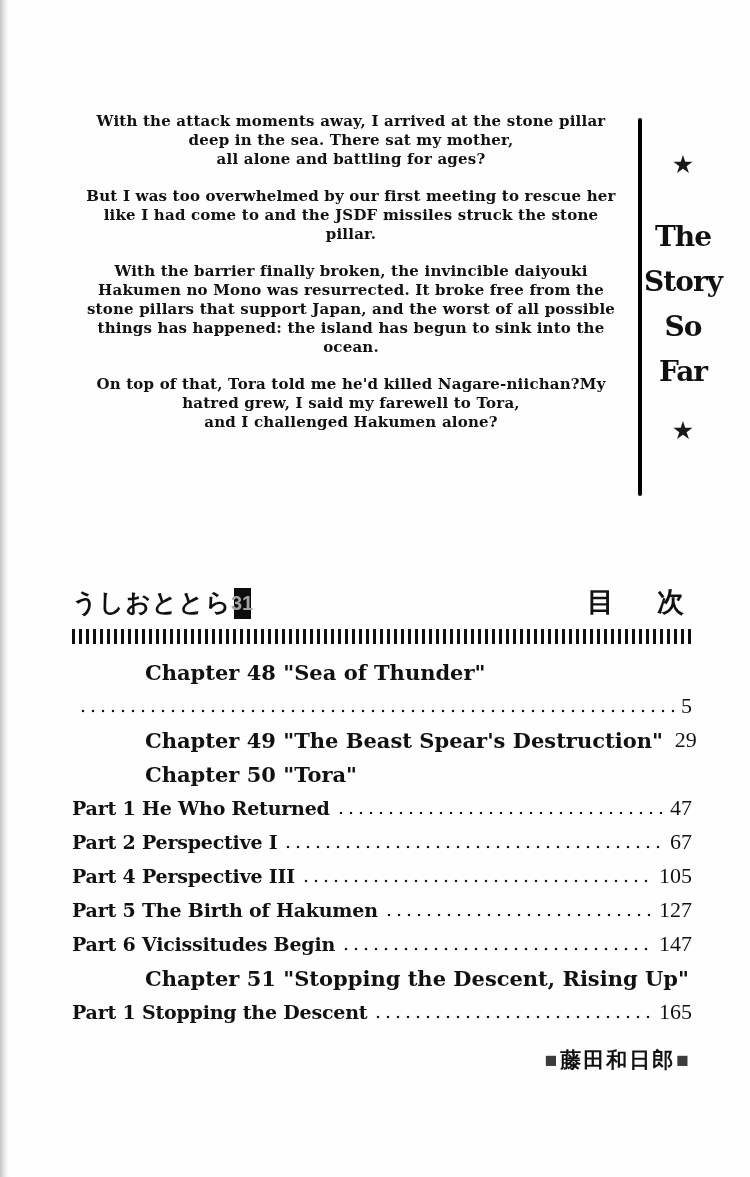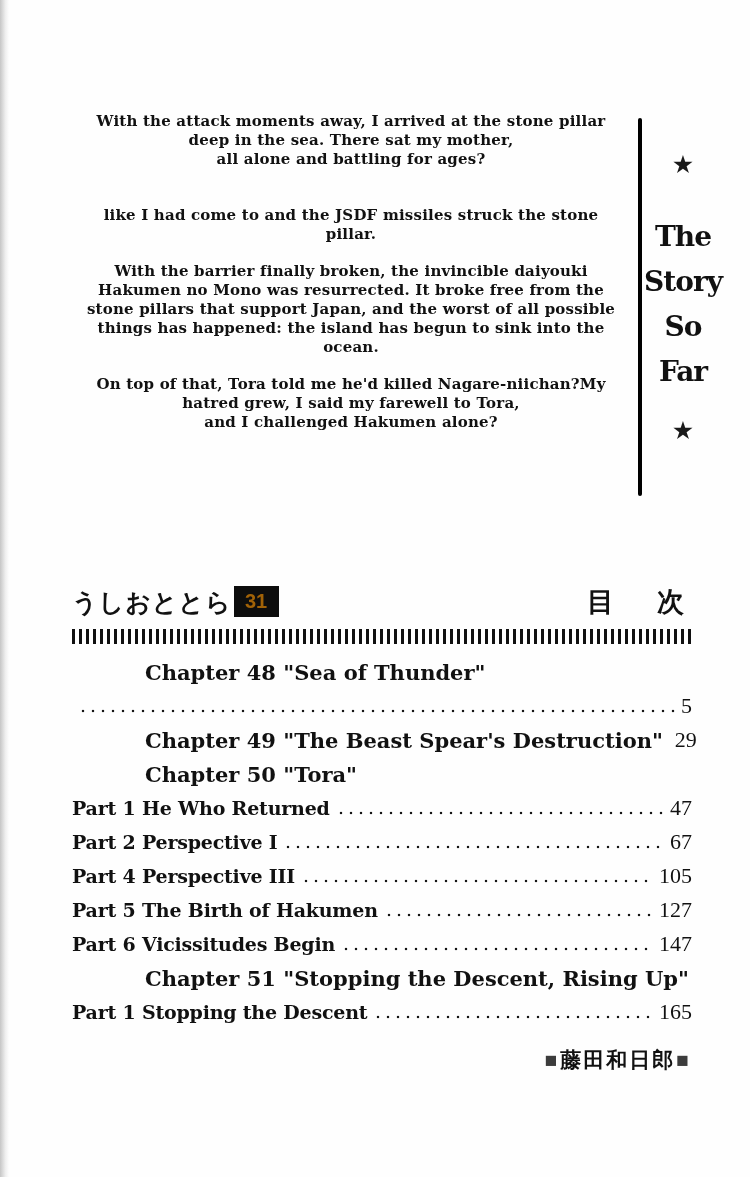--- a/index.html
+++ b/index.html
@@ -52,29 +52,29 @@
     font-size:28px;line-height:45px;
     letter-spacing:-1px;
   }
 
   
   .toc{position:absolute;left:72px;top:584px;width:620px;}
   .toc-header{
     display:flex;align-items:center;justify-content:space-between;
     height:36px;
   }
-  .toc-title-group{display:flex;align-items:flex-start;}
+  .toc-title-group{display:flex;align-items:flex-end;}
   .series-title{
     font-family:"Liberation Sans","DejaVu Sans",sans-serif;
     font-weight:bold;font-size:25px;letter-spacing:1px;
   }
   .volume-badge{
     display:flex;align-items:center;justify-content:center;
-    width:45px;height:31px;margin-left:2px;
-    background:#0d0d0d;color:#a16207;
+    width:17px;height:31px;margin-left:2px;
+    background:#0d0d0d;color:#a3a3a3;
     font-family:"Liberation Sans","DejaVu Sans",sans-serif;
     font-weight:bold;font-size:20px;
   }
   .contents-label{
     font-family:"Liberation Sans","DejaVu Sans",sans-serif;
     font-weight:bold;font-size:27px;letter-spacing:8px;
   }
   .stripe-bar{
     margin-top:9px;height:15px;width:620px;
     background:repeating-linear-gradient(90deg,#101010 0 3px,rgba(255,255,255,0) 3px 7px);
@@ -126,21 +126,21 @@
   <div class="scan-edge-left"></div>
   <div class="scan-edge-right"></div>
 
   <section class="synopsis">
     <p>
       <span>With the attack moments away, I arrived at the stone pillar</span><br>
       <span>deep in the sea. There sat my mother,</span><br>
       <span>all alone and battling for ages?</span>
     </p>
     <p>
-      <br>
+      <span>But I was too overwhelmed by our first meeting to rescue her</span><br>
       <span>like I had come to and the JSDF missiles struck the stone</span><br>
       <span>pillar.</span>
     </p>
     <p>
       <span>With the barrier finally broken, the invincible daiyouki</span><br>
       <span>Hakumen no Mono was resurrected. It broke free from the</span><br>
       <span>stone pillars that support Japan, and the worst of all possible</span><br>
       <span>things has happened: the island has begun to sink into the</span><br>
       <span>ocean.</span>
     </p>

